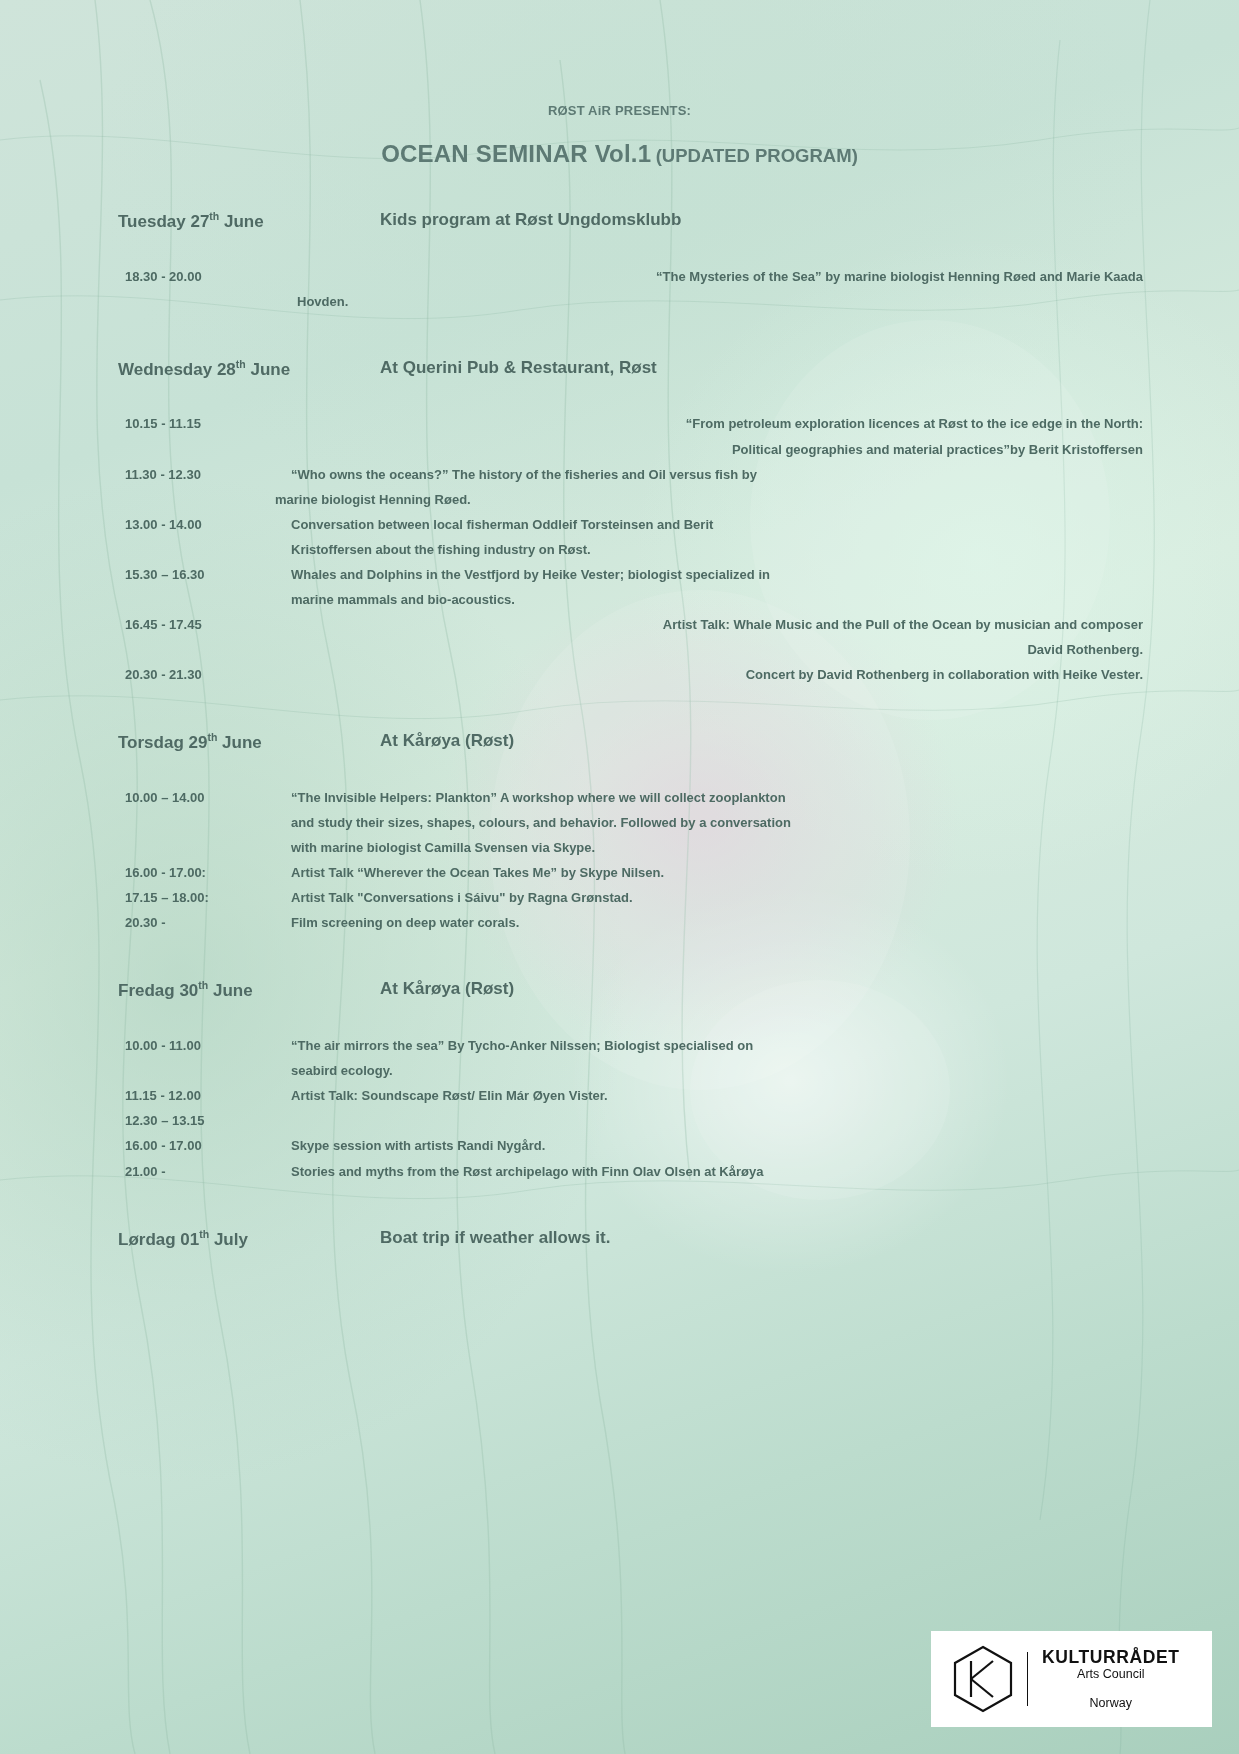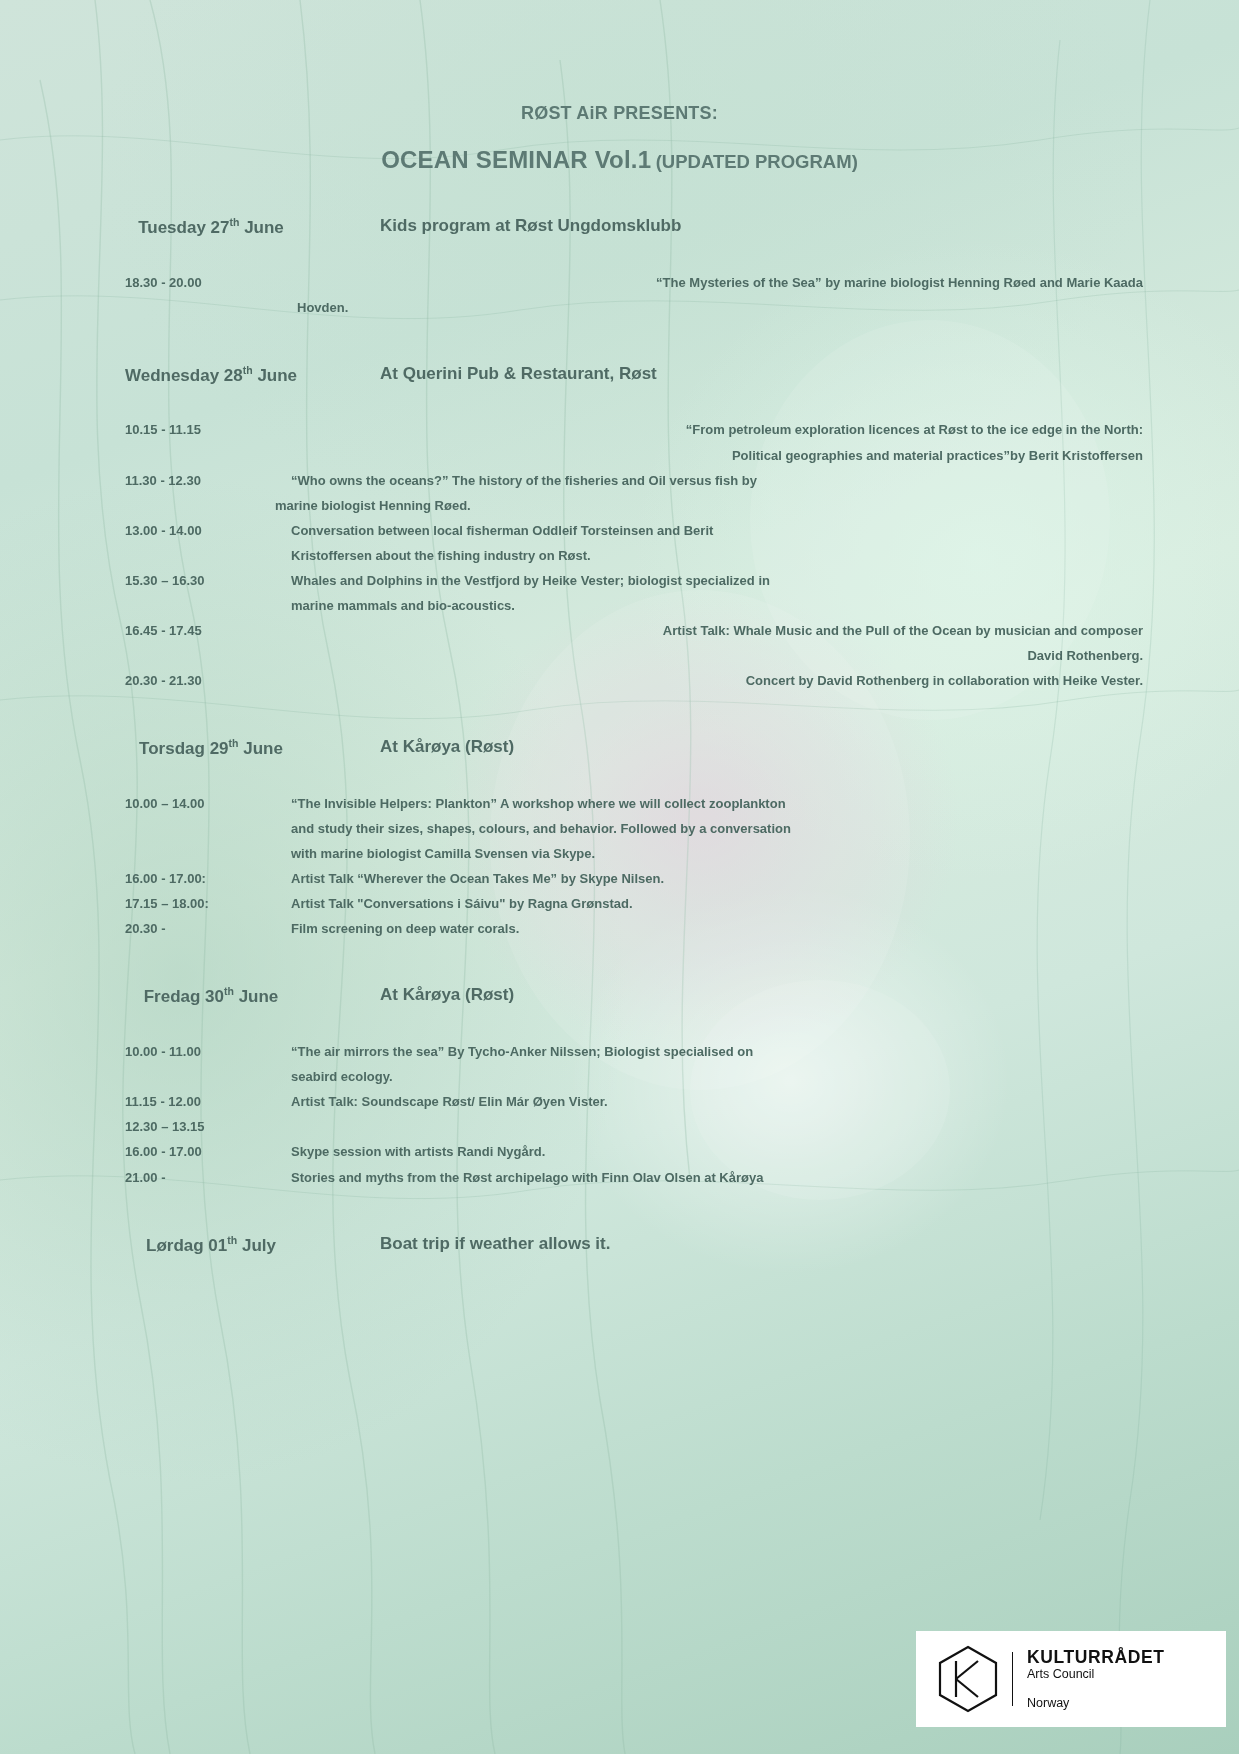--- a/index.html
+++ b/index.html
@@ -38,21 +38,21 @@
     z-index: 3;
     width: 100%;
     height: 100%;
   }
 
   .header {
     text-align: center;
     padding-top: 103px;
   }
   .header .presents {
-    font-size: 18px;
+    font-size: 13px;
     font-weight: bold;
     color: #5d7a74;
     letter-spacing: 0.2px;
   }
   .header .seminar {
     margin-top: 22px;
     color: #5d7a74;
   }
   .header .seminar .main {
     font-size: 24px;
@@ -70,21 +70,21 @@
     padding-right: 96px;
   }
 
   .day-head {
     display: flex;
     margin-bottom: 6px;
     color: #4f6a64;
     font-size: 17px;
     font-weight: bold;
   }
-  .day-head .day-label { width: 186px; flex: none; text-align: center; }
+  .day-head .day-label { width: 186px; flex: none; }
   .day-head .day-venue { flex: 1; padding-left: 76px; }
   .day-head sup { font-size: 10.5px; vertical-align: super; }
 
   .rows { }
   .row {
     display: flex;
     align-items: flex-start;
     font-size: 13px;
     font-weight: bold;
     color: #4d6a63;
@@ -101,28 +101,29 @@
   }
   .row.indent-1 .desc { padding-left: 10px; text-align: right; }
   .row.indent-2 .desc { padding-left: 16px; }
   .row.indent-3 .desc { padding-left: 22px; }
 
   .gap-sm { height: 26px; }
   .gap-md { height: 44px; }
 
   .logo-box {
     position: absolute;
-    right: 13px;
+    right: 27px;
     bottom: 27px;
-    width: 310px;
+    width: 281px;
     height: 96px;
     background: #ffffff;
     display: flex;
     align-items: center;
     z-index: 5;
+    text-align: center;
   }
   .logo-mark {
     width: 72px;
     height: 72px;
     margin-left: 16px;
     flex: none;
   }
   .logo-divider {
     width: 1px;
     height: 54px;

